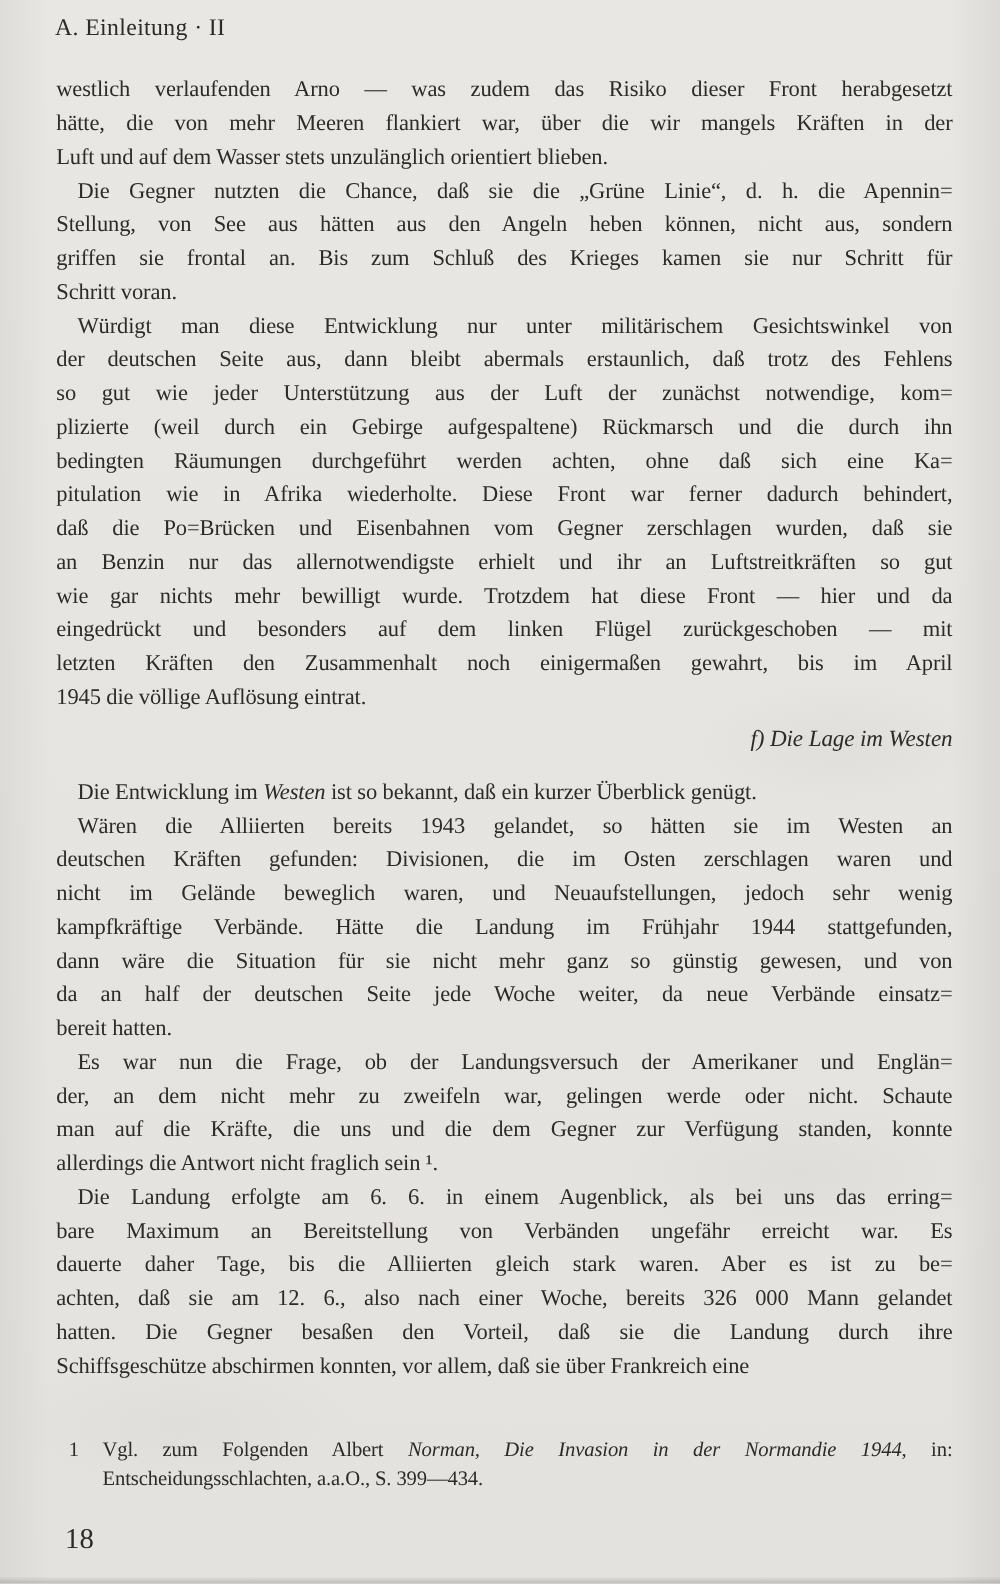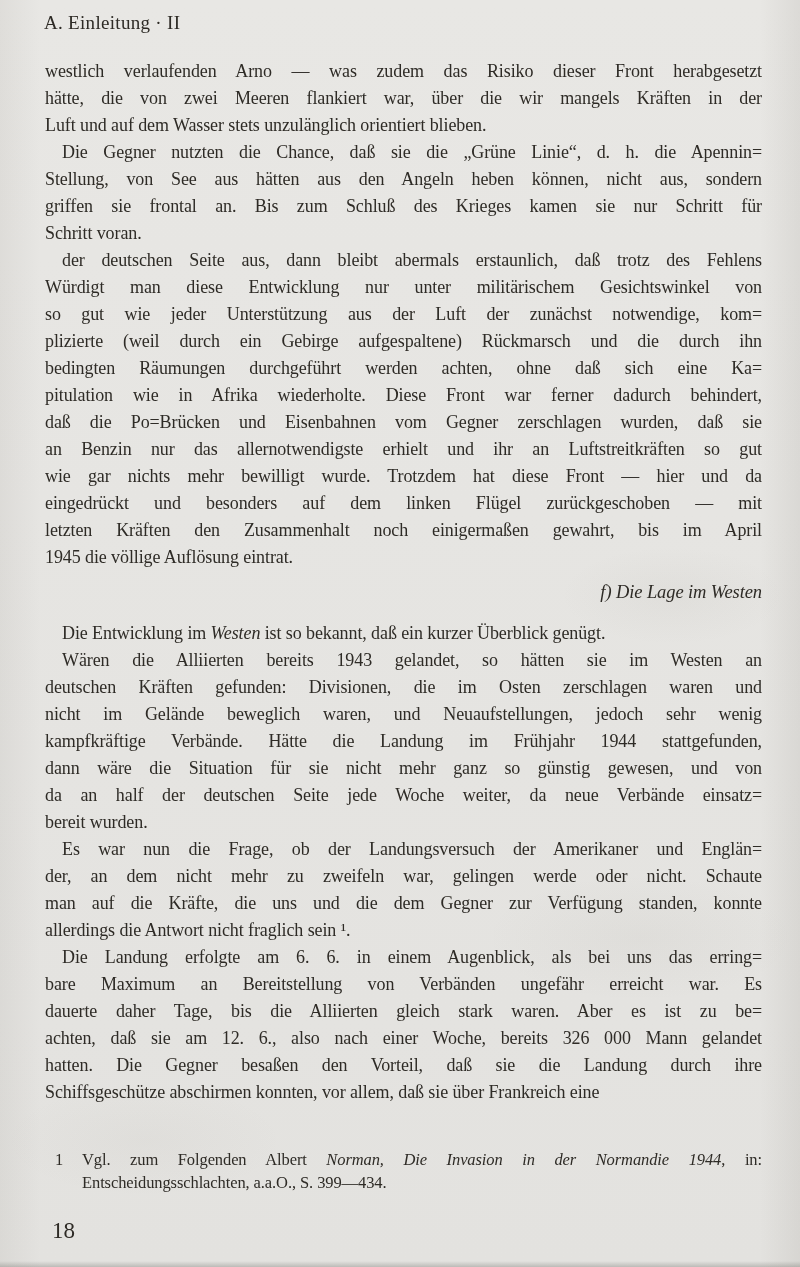--- a/index.html
+++ b/index.html
@@ -34,32 +34,32 @@
   i{font-style:italic;}
 </style>
 </head>
 <body>
 
 <div class="page">
   <div class="running-header">A. Einleitung · II</div>
   <main class="body-text">
       <div class="para">
         <div class="line">westlich verlaufenden Arno — was zudem das Risiko dieser Front herabgesetzt</div>
-        <div class="line">hätte, die von zwei Meeren flankiert war, über die wir mangels Kräften in der</div>
+        <div class="line">hätte, die von mehr Meeren flankiert war, über die wir mangels Kräften in der</div>
         <div class="line last">Luft und auf dem Wasser stets unzulänglich orientiert blieben.</div>
       </div>
       <div class="para indent">
         <div class="line">Die Gegner nutzten die Chance, daß sie die „Grüne Linie“, d. h. die Apennin=</div>
         <div class="line">Stellung, von See aus hätten aus den Angeln heben können, nicht aus, sondern</div>
         <div class="line">griffen sie frontal an. Bis zum Schluß des Krieges kamen sie nur Schritt für</div>
         <div class="line last">Schritt voran.</div>
       </div>
       <div class="para indent">
+        <div class="line">Würdigt man diese Entwicklung nur unter militärischem Gesichtswinkel von</div>
         <div class="line">der deutschen Seite aus, dann bleibt abermals erstaunlich, daß trotz des Fehlens</div>
-        <div class="line">Würdigt man diese Entwicklung nur unter militärischem Gesichtswinkel von</div>
         <div class="line">so gut wie jeder Unterstützung aus der Luft der zunächst notwendige, kom=</div>
         <div class="line">plizierte (weil durch ein Gebirge aufgespaltene) Rückmarsch und die durch ihn</div>
         <div class="line">bedingten Räumungen durchgeführt werden achten, ohne daß sich eine Ka=</div>
         <div class="line">pitulation wie in Afrika wiederholte. Diese Front war ferner dadurch behindert,</div>
         <div class="line">daß die Po=Brücken und Eisenbahnen vom Gegner zerschlagen wurden, daß sie</div>
         <div class="line">an Benzin nur das allernotwendigste erhielt und ihr an Luftstreitkräften so gut</div>
         <div class="line">wie gar nichts mehr bewilligt wurde. Trotzdem hat diese Front — hier und da</div>
         <div class="line">eingedrückt und besonders auf dem linken Flügel zurückgeschoben — mit</div>
         <div class="line">letzten Kräften den Zusammenhalt noch einigermaßen gewahrt, bis im April</div>
         <div class="line last">1945 die völlige Auflösung eintrat.</div>
@@ -68,21 +68,21 @@
       <div class="para indent">
         <div class="line last">Die Entwicklung im <i>Westen</i> ist so bekannt, daß ein kurzer Überblick genügt.</div>
       </div>
       <div class="para indent">
         <div class="line">Wären die Alliierten bereits 1943 gelandet, so hätten sie im Westen an</div>
         <div class="line">deutschen Kräften gefunden: Divisionen, die im Osten zerschlagen waren und</div>
         <div class="line">nicht im Gelände beweglich waren, und Neuaufstellungen, jedoch sehr wenig</div>
         <div class="line">kampfkräftige Verbände. Hätte die Landung im Frühjahr 1944 stattgefunden,</div>
         <div class="line">dann wäre die Situation für sie nicht mehr ganz so günstig gewesen, und von</div>
         <div class="line">da an half der deutschen Seite jede Woche weiter, da neue Verbände einsatz=</div>
-        <div class="line last">bereit wurden.</div>
+        <div class="line last">bereit hatten.</div>
       </div>
       <div class="para indent">
         <div class="line">Es war nun die Frage, ob der Landungsversuch der Amerikaner und Englän=</div>
         <div class="line">der, an dem nicht mehr zu zweifeln war, gelingen werde oder nicht. Schaute</div>
         <div class="line">man auf die Kräfte, die uns und die dem Gegner zur Verfügung standen, konnte</div>
         <div class="line last">allerdings die Antwort nicht fraglich sein ¹.</div>
       </div>
       <div class="para indent">
         <div class="line">Die Landung erfolgte am 6. 6. in einem Augenblick, als bei uns das erring=</div>
         <div class="line">bare Maximum an Bereitstellung von Verbänden ungefähr erreicht war. Es</div>

